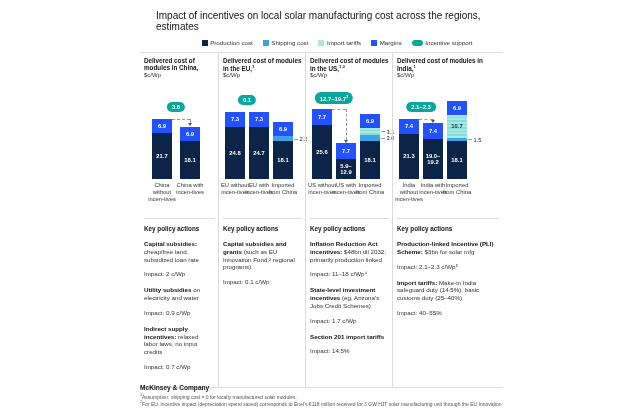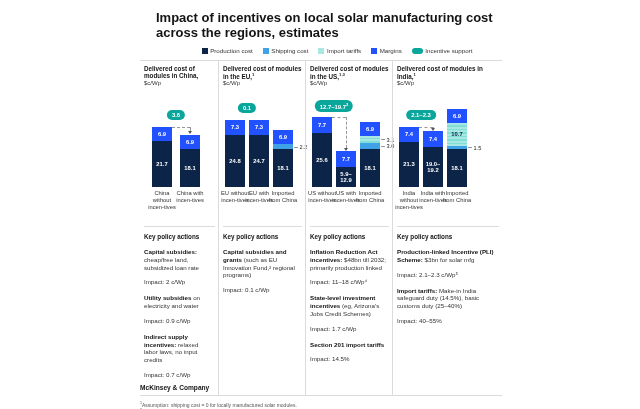--- a/index.html
+++ b/index.html
@@ -1,19 +1,19 @@
 <!DOCTYPE html>
 <html style="--c-production: #0B2447; --c-shipping: #3FA2E6; --c-tariffs: #A9E7E2; --c-tariffs_stripe: #7FDED6; --c-margins: #2251FF; --c-incentive: #0BA69B; --c-rule: #DBDBDB;"><head>
 <meta charset="utf-8">
 <style>
   html,body{margin:0;padding:0;background:#fff;}
   .page{position:relative;width:640px;height:409px;background:#fff;overflow:hidden;
         font-family:"Liberation Sans",sans-serif;color:#141414;}
   .content{position:absolute;left:140px;top:10px;width:362px;}
-  .exhibit-title{font-size:13px;font-weight:bold;margin:0 0 7px 0;color:#141414;padding-left:16px;}
+  .exhibit-title{font-size:10px;font-weight:normal;margin:0 0 7px 0;color:#141414;padding-left:16px;}
   .legend{display:flex;justify-content:center;gap:10px;margin:0 0 6px 32px;align-items:center;}
   .legend-item{display:flex;align-items:center;gap:2.5px;font-size:6.2px;color:#333;}
   .swatch{width:6px;height:6px;display:inline-block;}
   .swatch.oval{width:11px;height:6px;border-radius:4px;}
   .body{display:grid;grid-template-columns:78px 87px 87px 110px;
         border-top:1px solid var(--c-rule);border-bottom:1px solid var(--c-rule);}
   .col{padding:4px 3px 0 4px;position:relative;}
   .col + .col{border-left:1px solid var(--c-rule);}
   .panel-title{height:30px;font-size:6.3px;line-height:1.18;}
   .pt-bold{font-weight:bold;}

